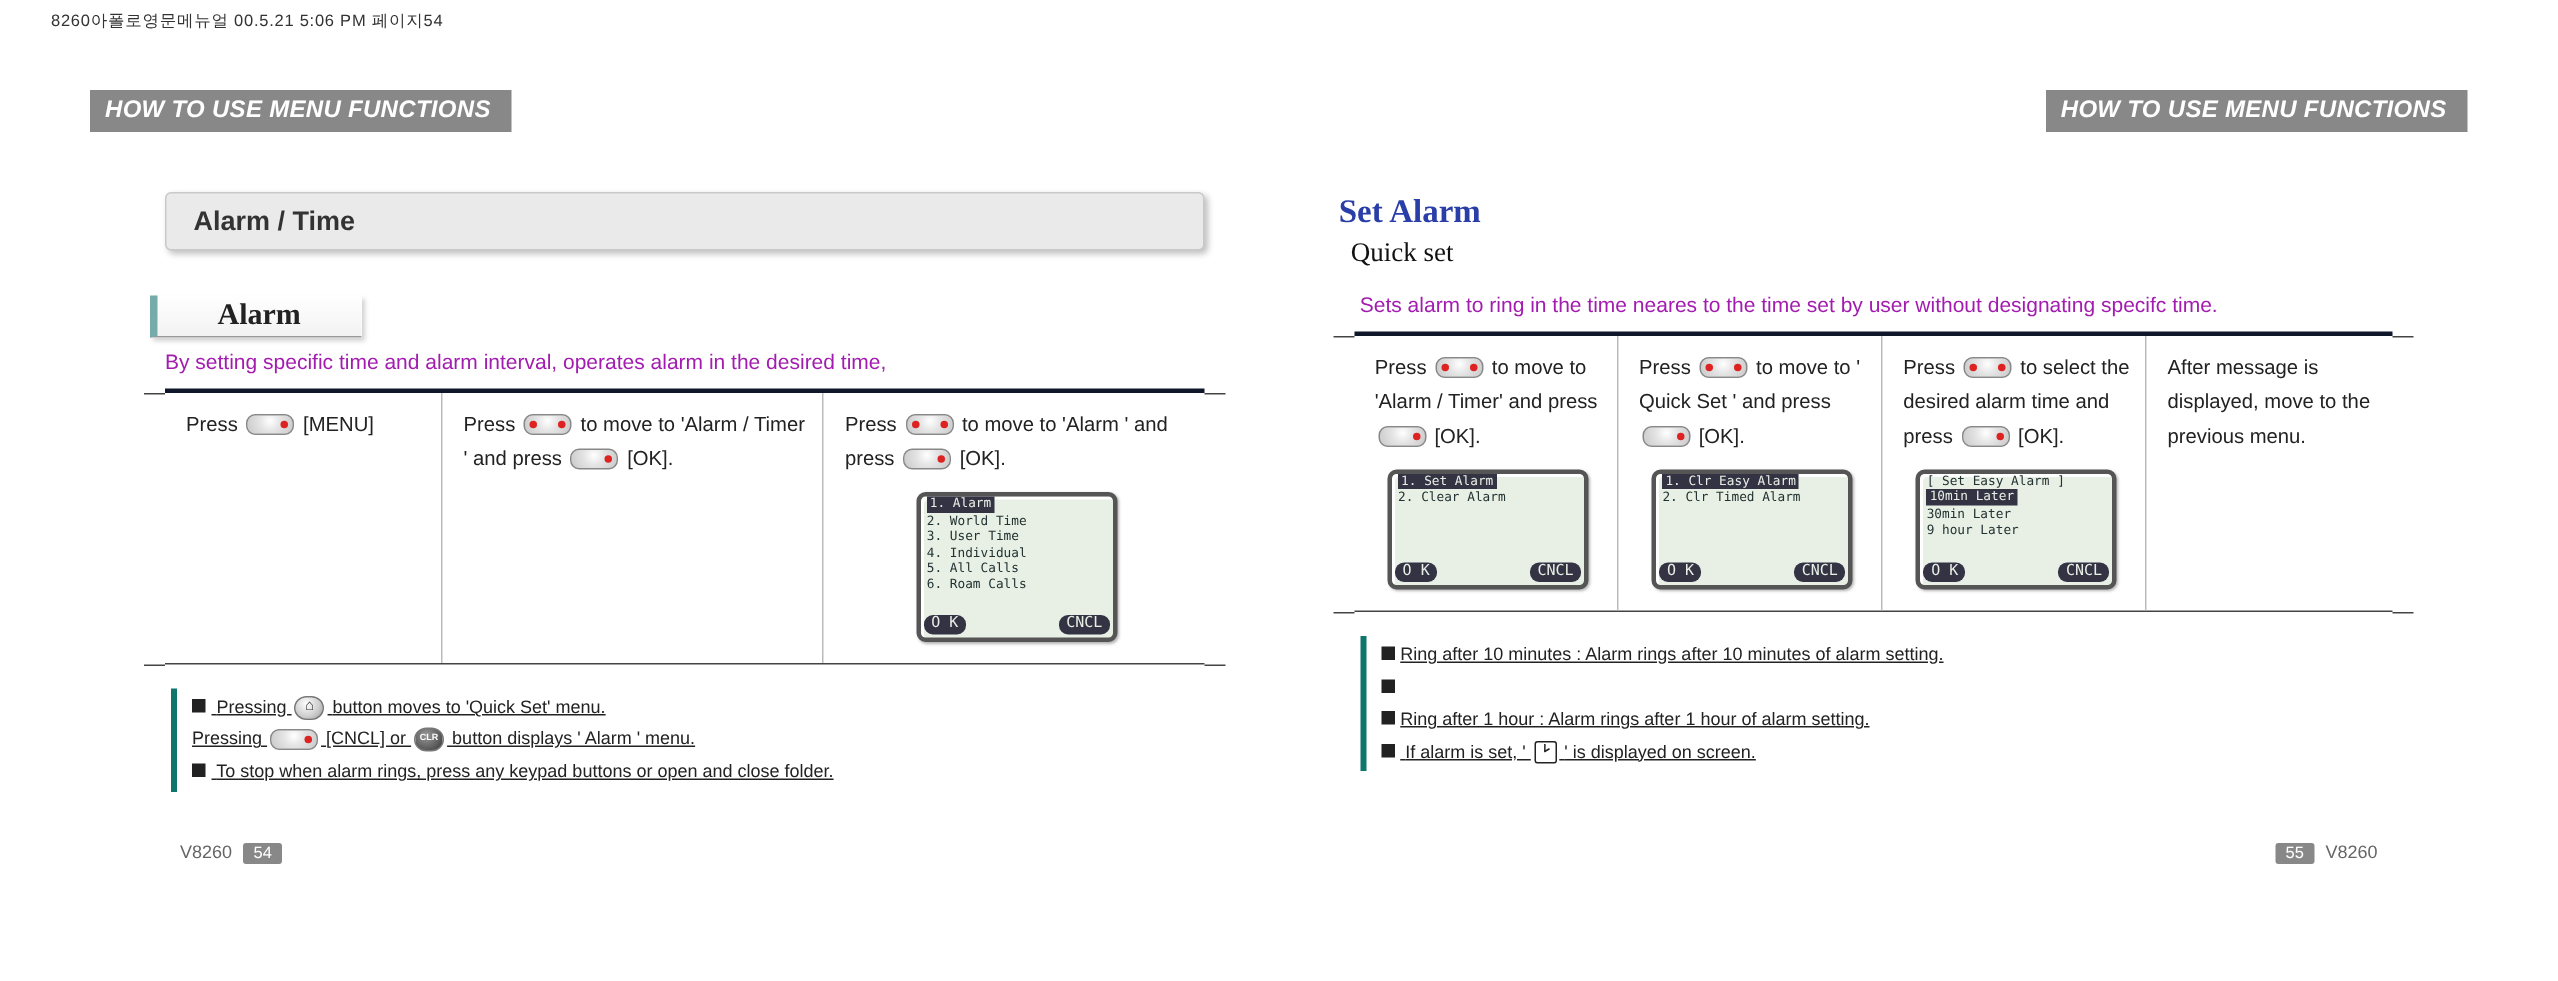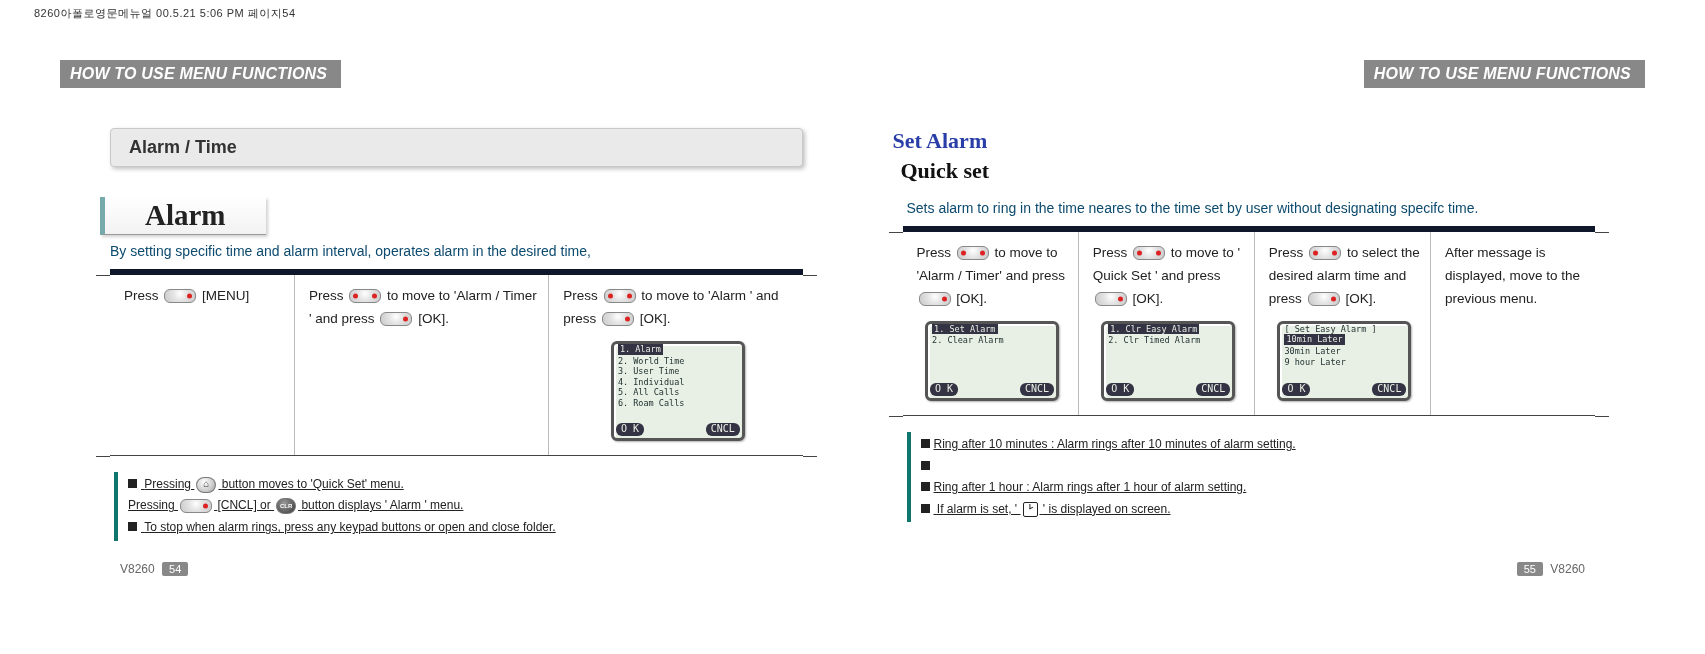--- a/index.html
+++ b/index.html
@@ -67,37 +67,37 @@
     box-shadow: 2px 2px 4px rgba(0,0,0,0.25);
   }
 
   .sub-title-box {
     display: inline-block;
     margin: 20px 0 4px 10px;
     padding: 2px 40px;
     border-left: 5px solid #7aa;
     border-bottom: 1px solid #999;
     font-family: "Times New Roman", Times, serif;
-    font-size: 29px;
+    font-size: 20px;
     font-weight: bold;
     color: #222;
     background: linear-gradient(#fff, #f2f2f2);
     box-shadow: 2px 2px 3px rgba(0,0,0,0.18);
   }
 
   .body-text {
     font-size: 14px;
     margin: 4px 20px 10px 20px;
-    color: #0c4a6e;
+    color: #a21caf;
   }
 
   .step-row {
     display: flex;
     margin: 0 20px 6px 20px;
-    border-top: 6px solid #0f172a;
+    border-top: 3px solid #0f172a;
     border-bottom: 1px solid #444;
     position: relative;
   }
   .step-col {
     flex: 1;
     border-right: 1px solid #bbb;
     padding: 10px 10px 10px 14px;
     font-size: 13.5px;
     line-height: 1.7;
     position: relative;
@@ -232,22 +232,22 @@
   .blue-h1 {
     font-family: "Times New Roman", Times, serif;
     color: #2a3ea8;
     font-size: 22px;
     font-weight: bold;
     margin: 40px 0 2px 10px;
   }
   .blue-h2 {
     font-family: "Times New Roman", Times, serif;
     color: #111;
-    font-size: 22px;
-    font-weight: bold;
+    font-size: 18px;
+    font-weight: normal;
     margin: 4px 0 16px 18px;
   }
 
   .clock-icon {
     display: inline-block;
     width: 13px; height: 13px;
     border: 1.5px solid #222;
     border-radius: 2px;
     position: relative;
     vertical-align: middle;

